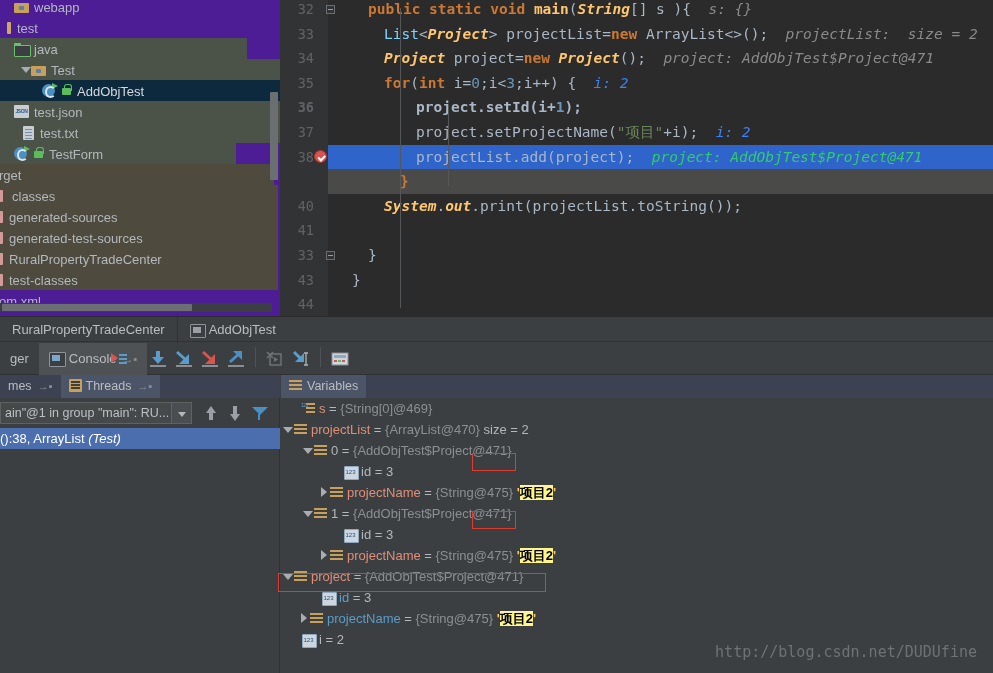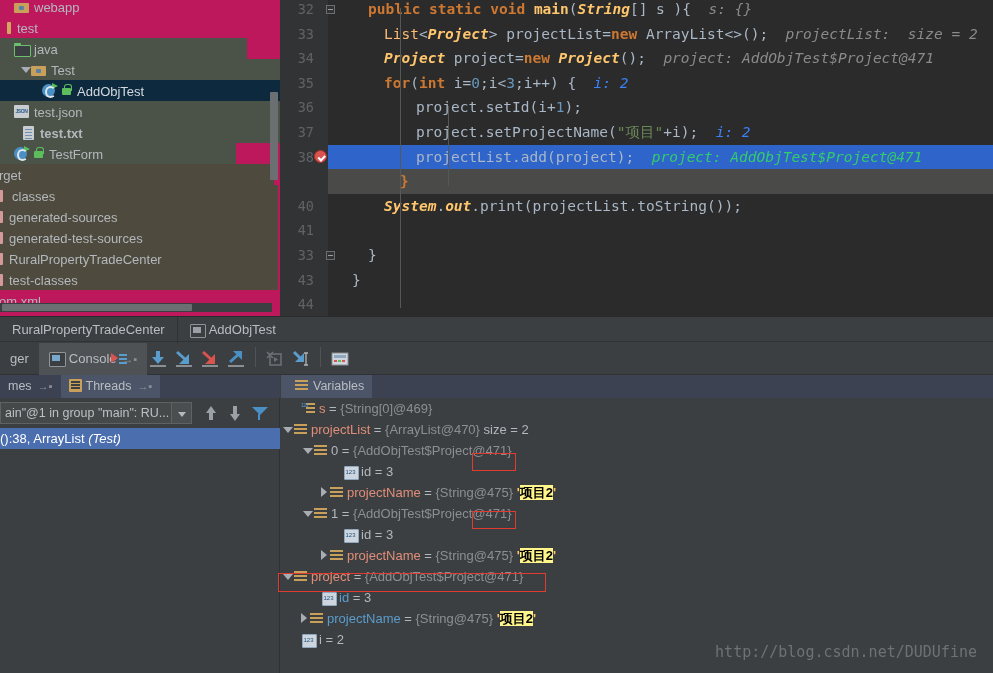--- a/index.html
+++ b/index.html
@@ -7,21 +7,21 @@
     width: 993px; height: 673px;
     background: #3c3f41;
     font-family: "Liberation Sans", sans-serif;
     overflow: hidden;
   }
   .app { position: relative; width: 993px; height: 673px; }
 
   
   #project-tree {
     position: absolute; left: 0; top: 0; width: 280px; height: 316px;
-    background: #be185d; overflow: hidden;
+    background: #4c1d95; overflow: hidden;
   }
   .tree-row {
     position: relative; height: 21px; line-height: 21px;
     font-size: 13px; color: #b3b8bd; white-space: nowrap;
     padding-left: 0;
   }
   .tree-row .lbl { vertical-align: middle; }
   .tree-row.sel { background: #0d293e; color: #d3d8de; }
   .bg-green { background: #4b5348; }
   .bg-brown { background: #4e4a3d; }
@@ -154,21 +154,21 @@
   .fold::after{
     content:""; position:absolute; left:1px; top:3px; width:5px; height:1px; background:#9a9da0;
   }
   .indent-guide { position:absolute; width:1px; background:#555759; }
 
   
   .kw { color:#cc7832; font-weight:bold; }
   .plain { color:#a9b7c6; }
   .cls { color:#ffc66d; font-style:italic; font-weight:bold; }
   .cls2 { color:#ffc66d; font-weight:bold; }
-  .typ { color:#fdba74; }
+  .typ { color:#7dd3fc; }
   .num { color:#6897bb; }
   .str { color:#6a8759; }
   .hint { color:#8a8a8a; font-style:italic; }
   .hintv { color:#3b82f6; font-style:italic; }
   .hinton { color:#33cc6a; font-style:italic; }
 
   
   #breadcrumb {
     position:absolute; left:0; top:316px; width:993px; height:26px;
     background:#3c3f41; border-top:1px solid #2b2b2b; border-bottom:1px solid #323232;
@@ -288,42 +288,42 @@
 
 <div class="app">
 
   <div id="project-tree">
       <div class="tree-row" style="position: absolute; left: 0px; top: -4px; width: 280px;"><span class="ind" style="width:14px"></span><span class="ic ic-folder-tan"></span><span class="lbl" style="margin-left:5px">webapp</span></div>
       <div class="tree-row" style="position: absolute; left: 0px; top: 17px; width: 280px;"><span class="ind" style="width:6px"></span><span class="ic ic-bar tan"></span><span class="lbl" style="margin-left:5px">test</span></div>
       <div class="tree-row bg-green" style="position: absolute; left: 0px; top: 38px; width: 247px;"><span class="ind" style="width:14px"></span><span class="ic ic-folder-green"></span><span class="lbl" style="margin-left:5px">java</span></div>
       <div class="tree-row bg-green" style="position: absolute; left: 0px; top: 59px; width: 280px;"><span class="ind" style="width:20px"></span><span class="arrow down"></span><span class="ic ic-folder-tan"></span><span class="lbl" style="margin-left:5px">Test</span></div>
       <div class="tree-row sel" style="position: absolute; left: 0px; top: 80px; width: 280px;"><span class="ind" style="width:42px"></span><span class="ic ic-class"><span class="badge"></span></span><span class="ic ic-lock" style="margin-left:4px"></span><span class="lbl" style="margin-left:5px">AddObjTest</span></div>
       <div class="tree-row bg-green" style="position: absolute; left: 0px; top: 101px; width: 280px;"><span class="ind" style="width:14px"></span><span class="ic ic-json"></span><span class="lbl" style="margin-left:5px">test.json</span></div>
-      <div class="tree-row bg-green" style="position: absolute; left: 0px; top: 122px; width: 280px; font-weight: bold;"><span class="ind" style="width:22px"></span><span class="ic ic-txt"></span><span class="lbl" style="margin-left:5px">test.txt</span></div>
+      <div class="tree-row bg-green" style="position: absolute; left: 0px; top: 122px; width: 280px;"><span class="ind" style="width:22px"></span><span class="ic ic-txt"></span><span class="lbl" style="margin-left:5px">test.txt</span></div>
       <div class="tree-row bg-green" style="position: absolute; left: 0px; top: 143px; width: 236px;"><span class="ind" style="width:14px"></span><span class="ic ic-class"><span class="badge"></span></span><span class="ic ic-lock" style="margin-left:4px"></span><span class="lbl" style="margin-left:5px">TestForm</span></div>
       <div class="tree-row bg-brown" style="position: absolute; left: 0px; top: 164px; width: 280px; margin-left: -6px;"><span class="ind" style="width:0px"></span><span class="lbl" style="margin-left:5px">rget</span></div>
       <div class="tree-row bg-brown" style="position: absolute; left: 0px; top: 185px; width: 280px; margin-left: -2px;"><span class="ind" style="width:0px"></span><span class="ic ic-bar"></span><span class="lbl" style="margin-left:8px">classes</span></div>
       <div class="tree-row bg-brown" style="position: absolute; left: 0px; top: 206px; width: 280px; margin-left: -2px;"><span class="ind" style="width:0px"></span><span class="ic ic-bar"></span><span class="lbl" style="margin-left:5px">generated-sources</span></div>
       <div class="tree-row bg-brown" style="position: absolute; left: 0px; top: 227px; width: 280px; margin-left: -2px;"><span class="ind" style="width:0px"></span><span class="ic ic-bar"></span><span class="lbl" style="margin-left:5px">generated-test-sources</span></div>
       <div class="tree-row bg-brown" style="position: absolute; left: 0px; top: 248px; width: 280px; margin-left: -2px;"><span class="ind" style="width:0px"></span><span class="ic ic-bar"></span><span class="lbl" style="margin-left:5px">RuralPropertyTradeCenter</span></div>
       <div class="tree-row bg-brown" style="position: absolute; left: 0px; top: 269px; width: 280px; margin-left: -2px;"><span class="ind" style="width:0px"></span><span class="ic ic-bar"></span><span class="lbl" style="margin-left:5px">test-classes</span></div>
       <div class="tree-row" style="position: absolute; left: 0px; top: 290px; width: 280px; margin-left: -6px;"><span class="ind" style="width:0px"></span><span class="lbl" style="margin-left:5px">om.xml</span></div>
       <div id="tree-vscroll"></div>
       <div id="tree-hscroll-track"></div>
       <div id="tree-hscroll"></div>
     </div>
 
   <div id="editor">
     <div class="gutter"></div>
     <div id="code-lines">
         <div class="code-line" style="position: absolute; left: 0px; top: -3px; width: 713px;"><span class="ln">32</span><span class="fold" style="top:8px"></span><span class="code" style="left:88px"><span class="kw">public </span><span class="kw">static </span><span class="kw">void </span><span class="cls2">main</span><span class="plain">(</span><span class="cls">String</span><span class="plain">[] s ){</span><span class="hint">  s: {}</span></span></div>
         <div class="code-line" style="position: absolute; left: 0px; top: 21.6px; width: 713px;"><span class="ln">33</span><span class="code" style="left:104px"><span class="typ">List</span><span class="plain">&lt;</span><span class="cls">Project</span><span class="plain">&gt; projectList=</span><span class="kw">new </span><span class="plain">ArrayList&lt;&gt;();</span><span class="hint">  projectList:  size = 2</span></span></div>
         <div class="code-line" style="position: absolute; left: 0px; top: 46.2px; width: 713px;"><span class="ln">34</span><span class="code" style="left:104px"><span class="cls">Project</span><span class="plain"> project=</span><span class="kw">new </span><span class="cls">Project</span><span class="plain">();</span><span class="hint">  project: AddObjTest$Project@471</span></span></div>
         <div class="code-line" style="position: absolute; left: 0px; top: 70.8px; width: 713px;"><span class="ln">35</span><span class="code" style="left:104px"><span class="kw">for</span><span class="plain">(</span><span class="kw">int </span><span class="plain">i=</span><span class="num">0</span><span class="plain">;i&lt;</span><span class="num">3</span><span class="plain">;i++) {</span><span class="hintv">  i: 2</span></span></div>
-        <div class="code-line" style="position: absolute; left: 0px; top: 95.4px; width: 713px;"><span class="ln">36</span><span class="code" style="left:136px"><span class="plain">project.setId(i+</span><span class="num">1</span><span class="plain">);</span></span></div>
+        <div class="code-line" style="position: absolute; left: 0px; top: 95.4px; width: 713px; font-weight: bold;"><span class="ln">36</span><span class="code" style="left:136px"><span class="plain">project.setId(i+</span><span class="num">1</span><span class="plain">);</span></span></div>
         <div class="code-line" style="position: absolute; left: 0px; top: 120px; width: 713px;"><span class="ln">37</span><span class="code" style="left:136px"><span class="plain">project.setProjectName(</span><span class="str">"项目"</span><span class="plain">+i);</span><span class="hintv">  i: 2</span></span></div>
         <div class="code-line" style="position: absolute; left: 0px; top: 144.6px; width: 713px;"><span class="ln">38</span><span class="bp"></span><span class="hl-exec" style="position:absolute;left:48px;top:0;width:665px;height:24.6px"></span><span class="code" style="left:136px"><span class="plain">projectList.add(project);</span><span class="hinton">  project: AddObjTest$Project@471</span></span></div>
         <div class="code-line" style="position: absolute; left: 0px; top: 169.2px; width: 713px;"><span class="ln"></span><span class="hl-caret" style="position:absolute;left:48px;top:0;width:665px;height:24.6px"></span><span class="code" style="left:120px"><span class="kw">}</span></span></div>
         <div class="code-line" style="position: absolute; left: 0px; top: 193.8px; width: 713px;"><span class="ln">40</span><span class="code" style="left:104px"><span class="cls">System</span><span class="plain">.</span><span class="cls">out</span><span class="plain">.print(projectList.toString());</span></span></div>
         <div class="code-line" style="position: absolute; left: 0px; top: 218.4px; width: 713px;"><span class="ln">41</span><span class="code" style="left:104px"></span></div>
         <div class="code-line" style="position: absolute; left: 0px; top: 243px; width: 713px;"><span class="ln">33</span><span class="fold" style="top:8px"></span><span class="code" style="left:88px"><span class="plain">}</span></span></div>
         <div class="code-line" style="position: absolute; left: 0px; top: 267.6px; width: 713px;"><span class="ln">43</span><span class="code" style="left:72px"><span class="plain">}</span></span></div>
         <div class="code-line" style="position: absolute; left: 0px; top: 292.2px; width: 713px;"><span class="ln">44</span><span class="code" style="left:72px"></span></div>
       </div>
   <div class="indent-guide" style="left: 120px; top: 8px; height: 220px;"></div>
@@ -384,21 +384,21 @@
         <div class="frm-btn arrow-dn-ic" style="left:226px"></div>
         <div class="frm-btn filter-ic" style="left:250px"></div>
       </div>
       <div id="frame-list">
           <div class="frame-row sel"><span>():38, ArrayList </span><span class="it">(Test)</span></div>
         </div>
     </div>
 
     <div id="vars-panel">
       <div id="vars-tabrow">
-        <span class="ftab active" style="padding-left:14px">
+        <span class="ftab active" style="padding-left:8px">
           <span class="ic-vars"></span><span>Variables</span>
         </span>
       </div>
       <div id="vars-tree">
           <div class="vrow" style="position: absolute; left: 0px; top: 0px; width: 712px;"><span style="display:inline-block;width:10px"></span><span style="display:inline-block;width:11px"></span><span class="ic-arr"></span><span class="vname-red">s</span><span class="veq"> = </span><span class="vtype">{String[0]@469}</span></div>
           <div class="vrow" style="position: absolute; left: 0px; top: 21px; width: 712px;"><span style="display:inline-block;width:2px"></span><span class="varrow down"></span><span class="ic-field"></span><span class="vname-red">projectList</span><span class="veq"> = </span><span class="vtype">{ArrayList@470}</span><span class="vval">  size = 2</span></div>
           <div class="vrow" style="position: absolute; left: 0px; top: 42px; width: 712px;"><span style="display:inline-block;width:22px"></span><span class="varrow down"></span><span class="ic-field"></span><span class="vval">0</span><span class="veq"> = </span><span class="vtype">{AddObjTest$Project@471}</span></div>
           <div class="vrow" style="position: absolute; left: 0px; top: 63px; width: 712px;"><span style="display:inline-block;width:52px"></span><span style="display:inline-block;width:11px"></span><span class="ic-num"></span><span class="vval">id</span><span class="veq"> = </span><span class="vval">3</span></div>
           <div class="vrow" style="position: absolute; left: 0px; top: 84px; width: 712px;"><span style="display:inline-block;width:38px"></span><span class="varrow right"></span><span class="ic-field"></span><span class="vname-red">projectName</span><span class="veq"> = </span><span class="vtype">{String@475}</span><span class="vstr">&nbsp;'<span class="vstr-hl">项目2</span>'</span></div>
           <div class="vrow" style="position: absolute; left: 0px; top: 105px; width: 712px;"><span style="display:inline-block;width:22px"></span><span class="varrow down"></span><span class="ic-field"></span><span class="vval">1</span><span class="veq"> = </span><span class="vtype">{AddObjTest$Project@471}</span></div>

